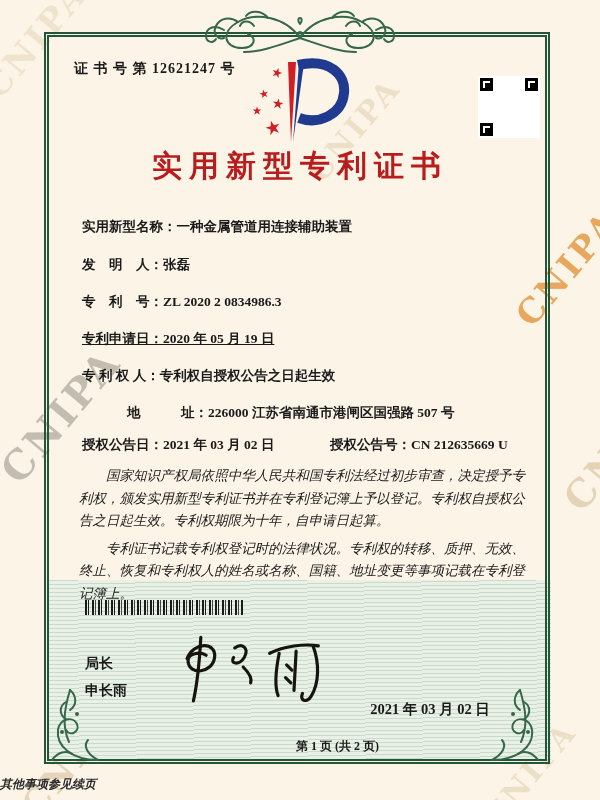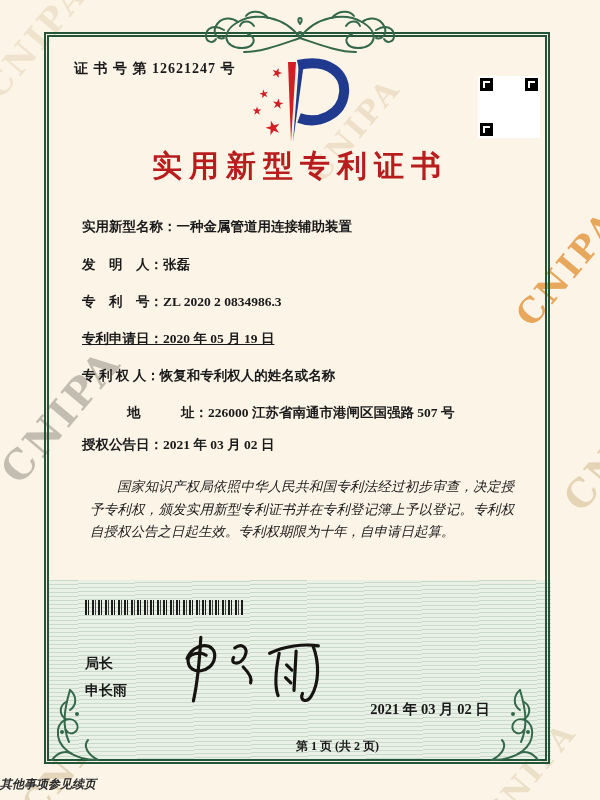--- a/index.html
+++ b/index.html
@@ -61,21 +61,21 @@
     font-size:30px;font-weight:700;letter-spacing:7px;color:#b91c1c;
   }
   .field{position:absolute;left:82px;font-size:13.5px;font-weight:600;white-space:nowrap;}
   .f0{top:218px;text-align:center;} .f1{top:256px;} .f2{top:293px;} .f3{top:330px;text-decoration:underline;} .f4{top:367px;} .f5{top:404px;margin-left:45px;}
   .grant{position:absolute;left:82px;top:436px;font-size:13.5px;font-weight:600;white-space:nowrap;}
   .grant2{position:absolute;left:330px;top:436px;font-size:13.5px;font-weight:600;white-space:nowrap;}
   .paras{
     position:absolute;left:74px;top:460px;width:456px;
     font-size:13.5px;line-height:22.5px;text-align:justify;font-style:italic;font-weight:500;
   }
-  .paras p{margin:16px;text-indent:2em;}
+  .paras p{margin:5px;text-indent:2em;}
   .barcode{
     position:absolute;left:85px;top:600px;width:158px;height:15px;
     background:repeating-linear-gradient(90deg,
       #1b1b1b 0 2px, rgba(0,0,0,0) 2px 3px,
       #1b1b1b 3px 4px, rgba(0,0,0,0) 4px 7px,
       #1b1b1b 7px 9px, rgba(0,0,0,0) 9px 10px,
       #444 10px 11px, rgba(0,0,0,0) 11px 13px);
   }
   .signer{position:absolute;left:85px;top:650px;font-family:"Liberation Sans","DejaVu Sans",sans-serif;
     font-size:14px;font-weight:700;line-height:27px;}
@@ -191,32 +191,36 @@
     <div class="field f1">
       <span>发　明　人：</span><span>张磊</span>
     </div>
     <div class="field f2">
       <span>专　利　号：</span><span>ZL 2020 2 0834986.3</span>
     </div>
     <div class="field f3">
       <span>专利申请日：</span><span>2020 年 05 月 19 日</span>
     </div>
     <div class="field f4">
-      <span>专 利 权 人：</span><span>恢复和专利权人的姓名或名称</span>
+      <span>专 利 权 人：</span><span>专利权自授权公告之日起生效</span>
     </div>
     <div class="field f5">
       <span>地　　　址：</span><span>226000 江苏省南通市港闸区国强路 507 号</span>
     </div>
 
     <div class="grant">
       <span>授权公告日：</span><span>2021 年 03 月 02 日</span>
     </div>
+    <div class="grant2">
+      <span>授权公告号：</span><span>CN 212635669 U</span>
+    </div>
 
     <div class="paras">
       <p>国家知识产权局依照中华人民共和国专利法经过初步审查，决定授予专利权，颁发实用新型专利证书并在专利登记簿上予以登记。专利权自授权公告之日起生效。专利权期限为十年，自申请日起算。</p>
+      <p>专利证书记载专利权登记时的法律状况。专利权的转移、质押、无效、终止、恢复和专利权人的姓名或名称、国籍、地址变更等事项记载在专利登记簿上。</p>
     </div>
 
     <div class="barcode"></div>
 
     <div class="signer">
       <div>局长</div>
       <div>申长雨</div>
     </div>
 
     <div class="signature">

